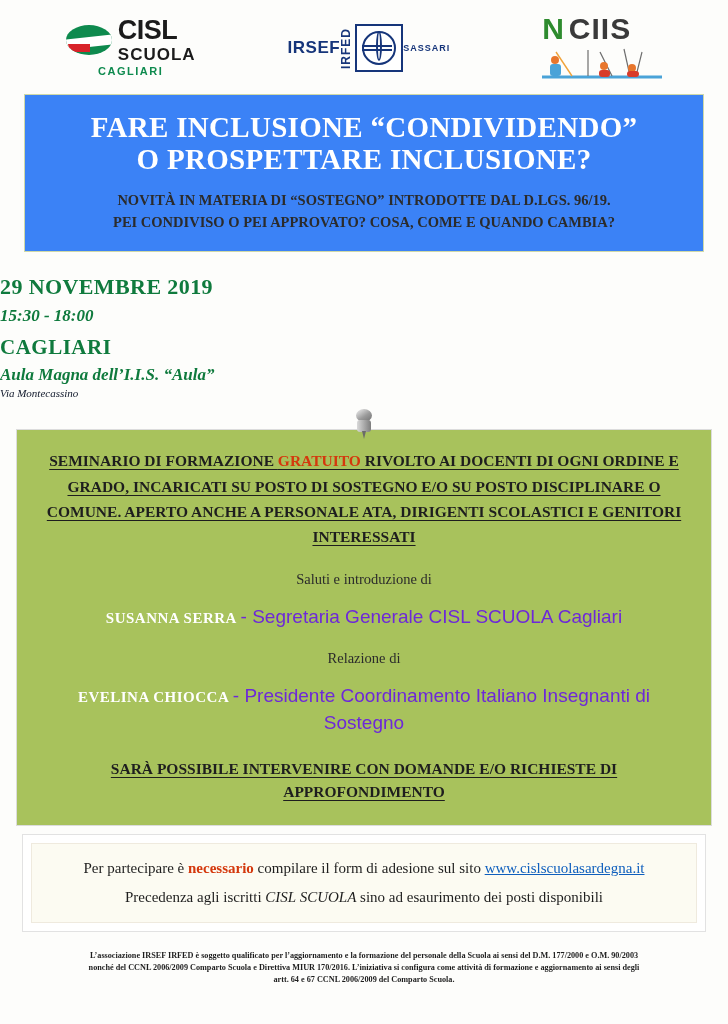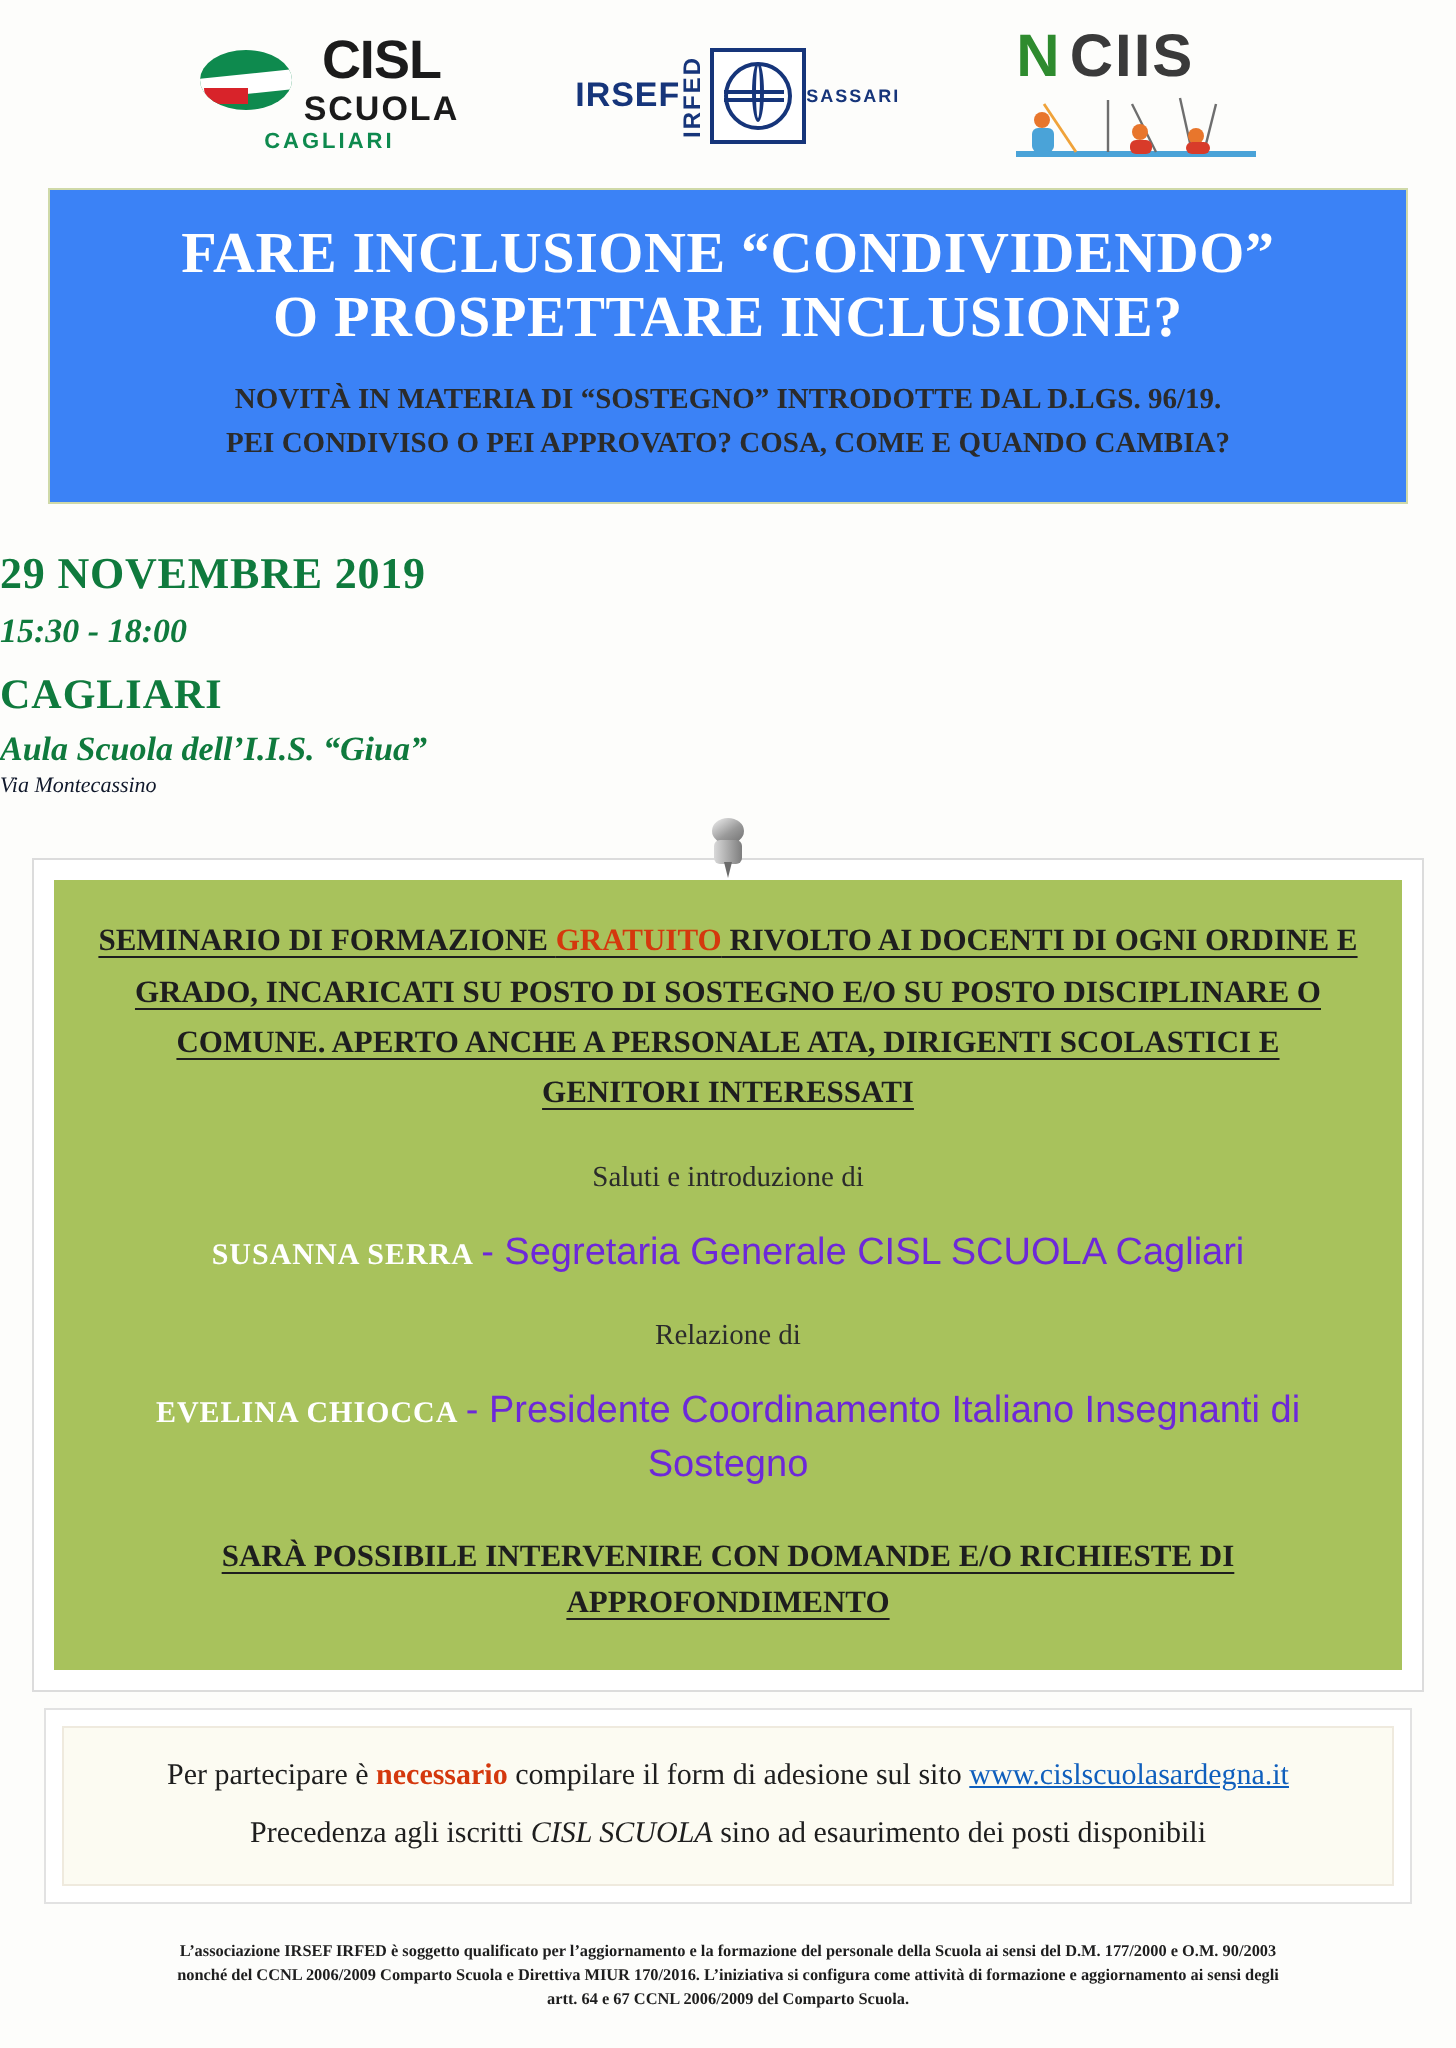--- a/index.html
+++ b/index.html
@@ -20,25 +20,24 @@
     height: 1024px;
     position: relative;
     background: #fdfdfb;
   }
 
   
   .logo-bar {
     display: flex;
     justify-content: center;
     align-items: center;
-    gap: 58px;
+    gap: 92px;
     padding-top: 6px;
     height: 88px;
     box-sizing: border-box;
-    text-align: center;
   }
 
   
   .cisl-logo {
     display: flex;
     flex-direction: column;
     align-items: center;
     line-height: 1;
   }
   .cisl-row {
@@ -302,21 +301,20 @@
     border-left: 2px solid transparent;
     border-right: 2px solid transparent;
     border-top: 8px solid #6b6b6b;
   }
 
   
   .main-panel {
     margin: 0 16px;
     background: #ffffff;
     border: 1px solid #dcdcdc;
-    padding: 10px;
     box-sizing: border-box;
   }
   .main-green {
     background: #a8c25c;
     padding: 18px 22px 22px 22px;
     text-align: center;
   }
   .lead-text {
     font-family: "Liberation Serif", serif;
     font-weight: bold;
@@ -469,21 +467,21 @@
     <div class="title-sub">
       <div>NOVITÀ IN MATERIA DI “SOSTEGNO” INTRODOTTE DAL D.LGS. 96/19.</div>
       <div>PEI CONDIVISO O PEI APPROVATO? COSA, COME E QUANDO CAMBIA?</div>
     </div>
   </div>
 
   <div class="date-block">
     <div class="date-main">29 NOVEMBRE 2019</div>
     <div class="date-time">15:30 - 18:00</div>
     <div class="date-city">CAGLIARI</div>
-    <div class="date-venue">Aula Scuola dell’I.I.S. “Giua”</div>
+    <div class="date-venue">Aula Magna dell’I.I.S. “Aula”</div>
     <div class="date-street">Via Montecassino</div>
   </div>
 
   <div class="pin-wrap">
     <div class="pin">
       <div class="head"></div>
       <div class="body"></div>
       <div class="tip"></div>
     </div>
   </div>

